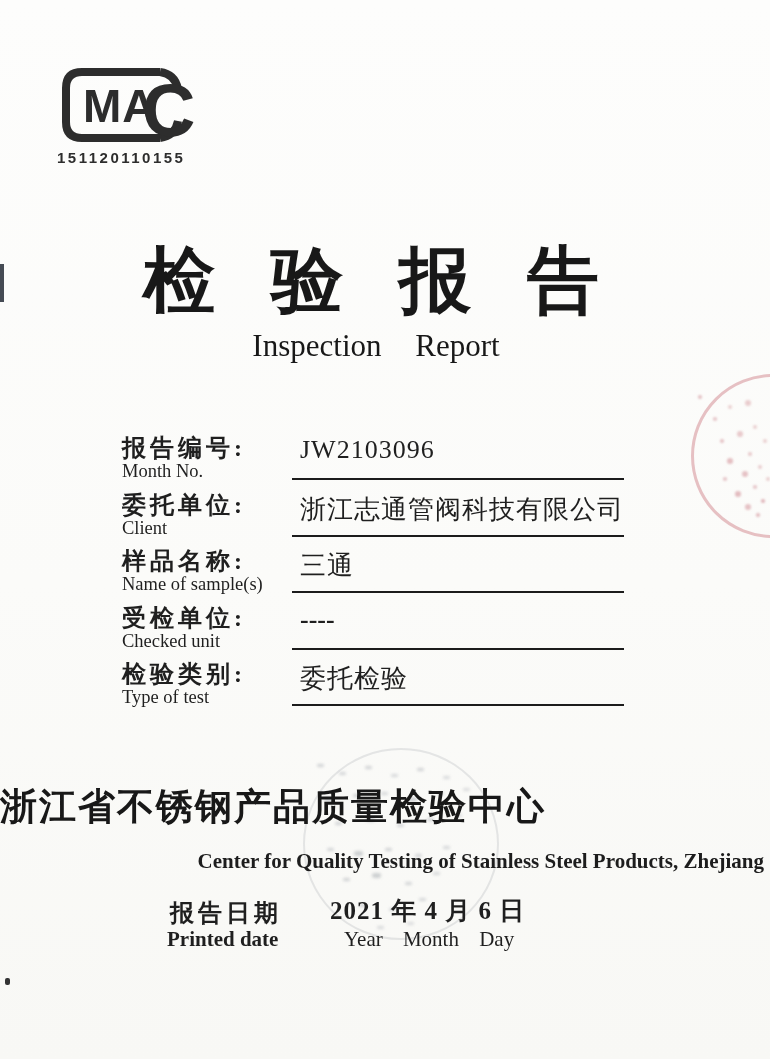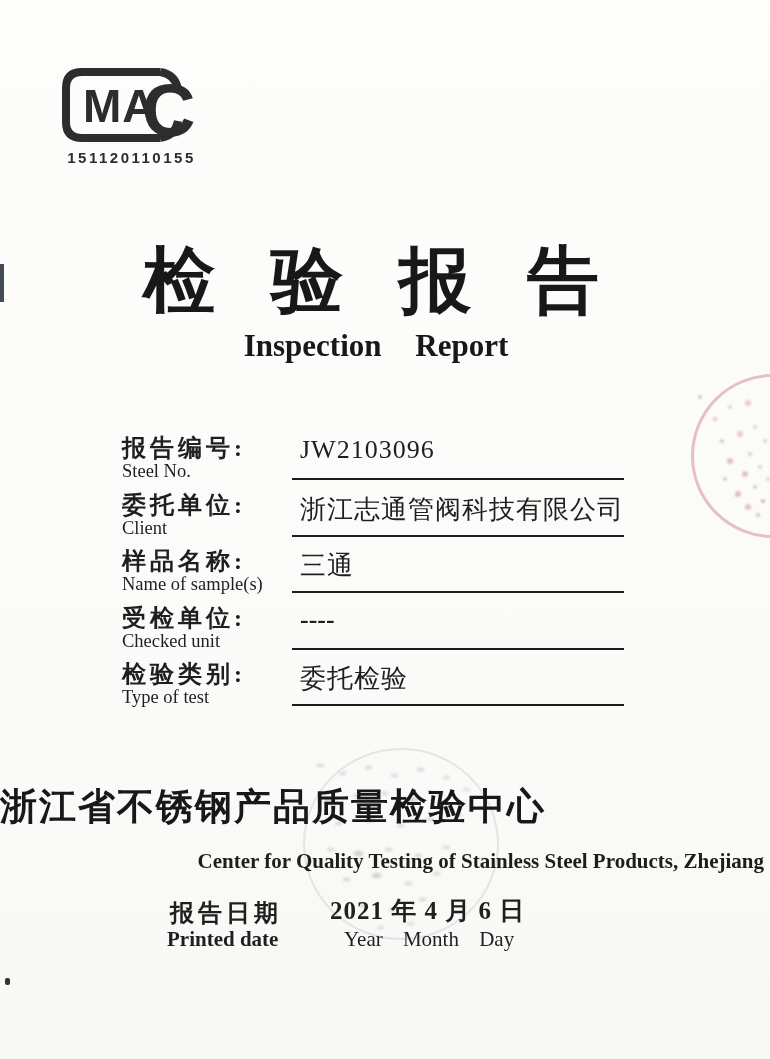--- a/index.html
+++ b/index.html
@@ -15,32 +15,32 @@
 
   
   .cma{position:absolute;left:56px;top:62px;width:150px;}
   .cma svg{display:block;}
   .cma-outline{fill:none;stroke:#2d2d2d;stroke-width:8;}
   .cma-ma{font-family:"Liberation Sans","DejaVu Sans",sans-serif;font-weight:700;font-size:46px;fill:#2d2d2d;letter-spacing:1px;}
   .cma-c{font-family:"Liberation Sans","DejaVu Sans",sans-serif;font-weight:700;font-size:74px;fill:#2d2d2d;}
   .cma-number{
     margin-top:1px;margin-left:1px;
     font-family:"Liberation Sans","DejaVu Sans",sans-serif;
-    font-weight:700;font-size:15px;letter-spacing:2.5px;color:#2d2d2d;white-space:nowrap;text-align:center;
+    font-weight:700;font-size:15px;letter-spacing:2.5px;color:#2d2d2d;white-space:nowrap;
   }
 
   
   .title-zh{
     position:absolute;left:143px;top:244px;margin:0;
     font-size:72px;font-weight:700;letter-spacing:56px;line-height:1.05;
     white-space:nowrap;color:#181818;
   }
   .title-en{
     position:absolute;left:0;top:328px;width:752px;margin:0;
-    text-align:center;font-size:31px;font-weight:700;word-spacing:26px;color:#181818;
+    text-align:center;font-size:31px;font-weight:400;word-spacing:26px;color:#181818;
   }
 
   
   .fields{position:absolute;left:122px;top:430px;width:504px;z-index:2;}
   .frow{position:relative;height:56.5px;text-align:right;}
   .f-zh{position:absolute;left:0;top:2px;font-size:24px;font-weight:700;letter-spacing:4px;white-space:nowrap;}
   .f-en{position:absolute;left:0;top:31px;font-size:18.5px;white-space:nowrap;}
   .f-val{position:absolute;left:178px;top:5px;font-size:26px;letter-spacing:1px;white-space:nowrap;}
   .frow:nth-child(4) .f-val{font-weight:700;letter-spacing:0;}
   .f-line{position:absolute;left:170px;width:332px;top:48px;height:0;border-top:2.5px solid #1c1c1c;}
@@ -124,21 +124,21 @@
     </svg>
     <div class="cma-number">151120110155</div>
   </div>
 
   <h1 class="title-zh">检验报告</h1>
   <h2 class="title-en">Inspection Report</h2>
 
   <div class="fields">
     <div class="frow">
       <div class="f-zh">报告编号:</div>
-      <div class="f-en">Steel No.</div>
+      <div class="f-en">Month No.</div>
       <div class="f-val">JW2103096</div>
       <div class="f-line"></div>
     </div>
     <div class="frow">
       <div class="f-zh">委托单位:</div>
       <div class="f-en">Client</div>
       <div class="f-val">浙江志通管阀科技有限公司</div>
       <div class="f-line"></div>
     </div>
     <div class="frow">

